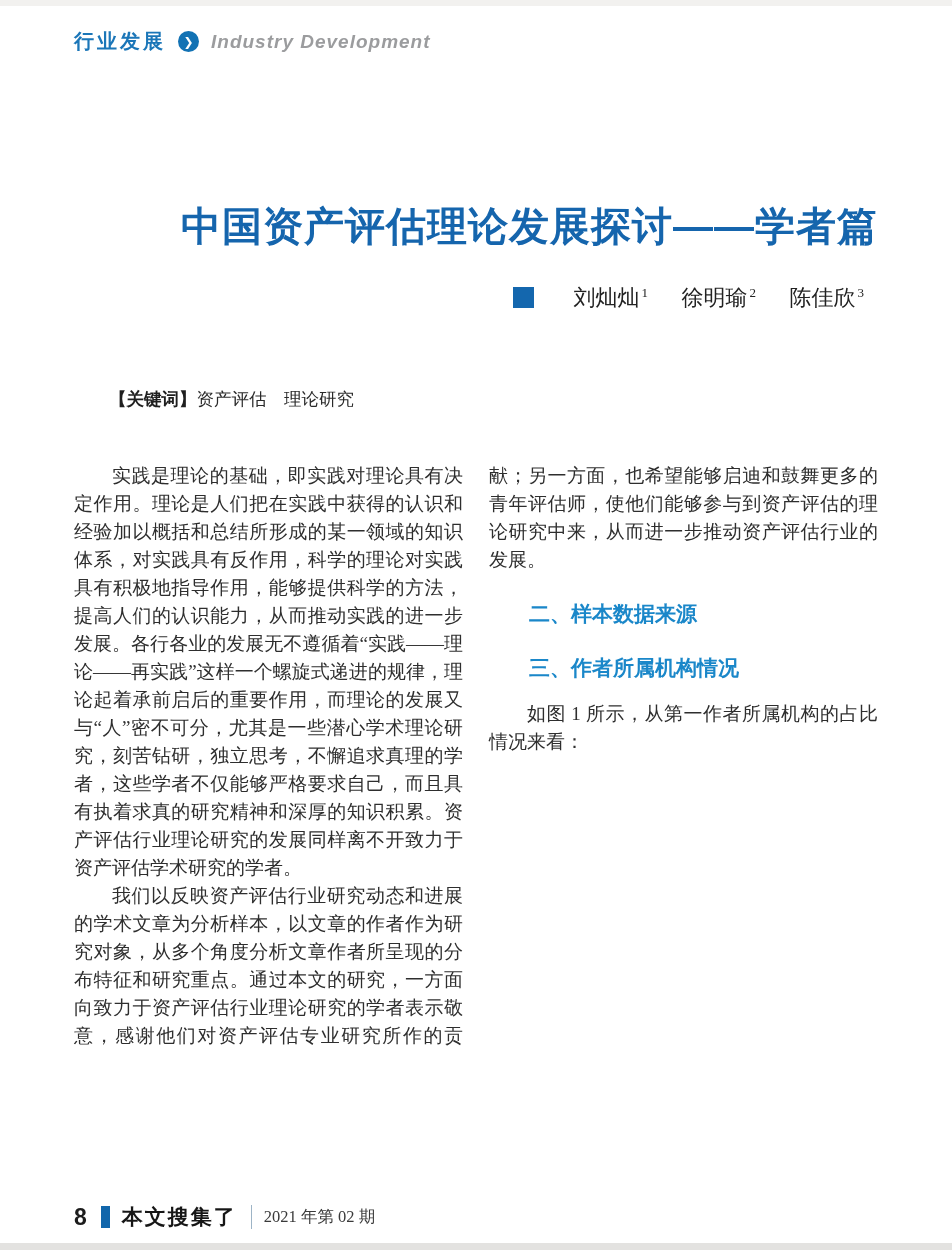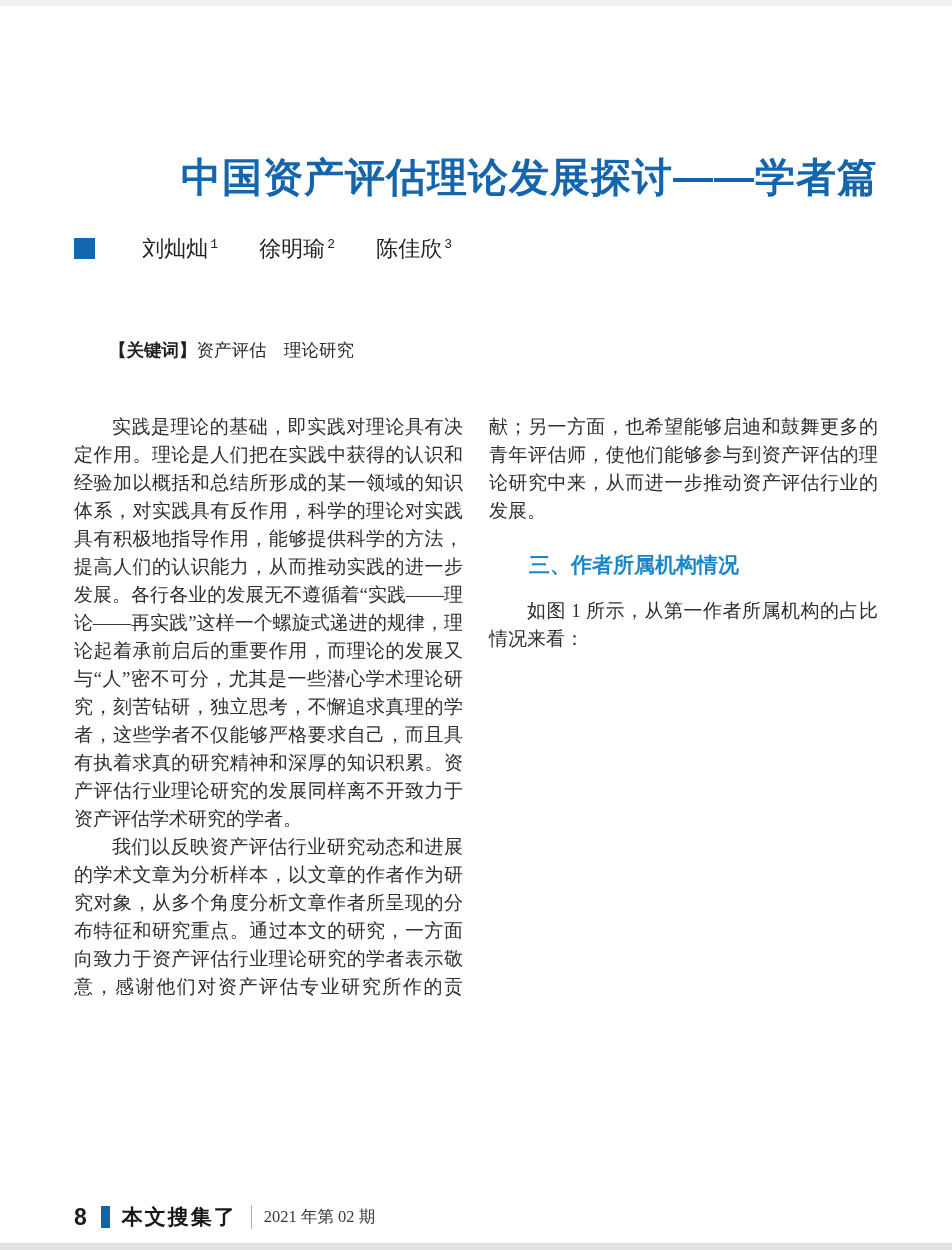--- a/index.html
+++ b/index.html
@@ -56,24 +56,23 @@
     text-align: right;
     font-family: "Liberation Sans", "DejaVu Sans", sans-serif;
     font-weight: bold;
     font-size: 40px;
     line-height: 46px;
     color: #1565ad;
     letter-spacing: 1px;
   }
   .authors-line {
     margin-top: 34px;
-    text-align: left;
+    text-align: right;
     font-size: 22px;
     color: #222222;
-    font-family: Liberation Mono, monospace;
   }
   .author-square {
     display: inline-block;
     width: 21px; height: 21px;
     background: #1467ae;
     vertical-align: -3px;
     margin-right: 20px;
   }
   .author { margin: 0 14px; }
   .author sup { font-size: 13px; margin-left: 2px; }
@@ -130,39 +129,45 @@
   }
   .journal-name { font-weight: bold; font-size: 21px; color: #161616; letter-spacing: 2px; }
   .footer-divider { width: 1px; height: 24px; background: #9db4c6; margin: 0 12px 0 14px; }
   .issue-info { font-family: "Liberation Serif", serif; font-size: 16.5px; color: #3a3a3a; text-align: center; }
 </style>
 </head>
 <body>
 
 <div class="page">
 
+  <div class="page-header">
+    <span class="cat-cn">行业发展</span>
+    <span class="chev-badge">❯</span>
+    <span class="cat-en">Industry Development</span>
+  </div>
 
   <h1 class="article-title">中国资产评估理论发展探讨——学者篇</h1>
 
   <div class="authors-line">
     <span class="author-square"></span>
     <span class="author"><span>刘灿灿</span><sup>1</sup></span>
     <span class="author"><span>徐明瑜</span><sup>2</sup></span>
     <span class="author"><span>陈佳欣</span><sup>3</sup></span>
   </div>
 
   <div class="abstract-block">
     <p><span class="inline-label">【关键词】</span><span>资产评估　理论研究</span></p>
   </div>
 
   <div class="body-columns">
 
     <p class="body-para">实践是理论的基础，即实践对理论具有决定作用。理论是人们把在实践中获得的认识和经验加以概括和总结所形成的某一领域的知识体系，对实践具有反作用，科学的理论对实践具有积极地指导作用，能够提供科学的方法，提高人们的认识能力，从而推动实践的进一步发展。各行各业的发展无不遵循着“实践——理论——再实践”这样一个螺旋式递进的规律，理论起着承前启后的重要作用，而理论的发展又与“人”密不可分，尤其是一些潜心学术理论研究，刻苦钻研，独立思考，不懈追求真理的学者，这些学者不仅能够严格要求自己，而且具有执着求真的研究精神和深厚的知识积累。资产评估行业理论研究的发展同样离不开致力于资产评估学术研究的学者。</p>
     <p class="body-para">我们以反映资产评估行业研究动态和进展的学术文章为分析样本，以文章的作者作为研究对象，从多个角度分析文章作者所呈现的分布特征和研究重点。通过本文的研究，一方面向致力于资产评估行业理论研究的学者表示敬意，感谢他们对资产评估专业研究所作的贡献；另一方面，也希望能够启迪和鼓舞更多的青年评估师，使他们能够参与到资产评估的理论研究中来，从而进一步推动资产评估行业的发展。</p>
 
+    <h3 class="section-heading not-first">二、样本数据来源</h3>
 
     <h3 class="section-heading not-first">三、作者所属机构情况</h3>
     <p class="body-para">如图 1 所示，从第一作者所属机构的占比情况来看：</p>
 
   </div>
 
   <div class="page-footer">
     <span class="page-number">8</span>
     <span class="footer-bar"></span>
     <span class="journal-name">本文搜集了</span>

